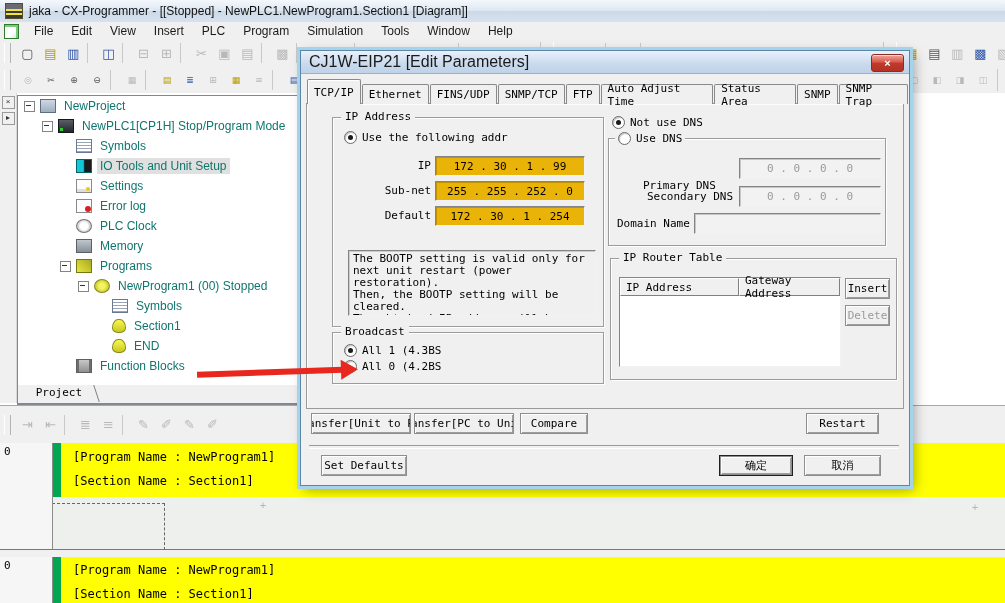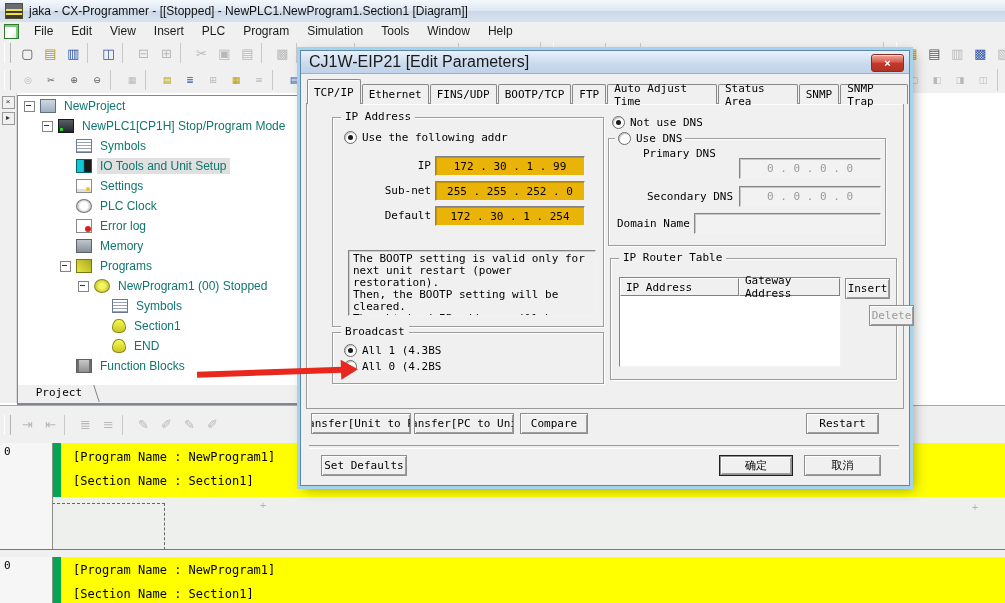--- a/index.html
+++ b/index.html
@@ -134,21 +134,21 @@
     display:flex;align-items:center;justify-content:center;color:#000;}
   .field[data-state="disabled"]{background:#f2f2f2;color:#9a9a9a;}
   .flabel{position:absolute;font-family:"DejaVu Sans Mono",monospace;font-size:11px;white-space:pre;}
   .notebox{position:absolute;background:#f0f0f0;border:1px solid;border-color:#848484 #f2f2f2 #f2f2f2 #848484;
     box-shadow:inset 1px 1px 0 rgba(0,0,0,.15);font-family:"DejaVu Sans Mono",monospace;font-size:11px;
     line-height:12px;padding:2px 4px;white-space:pre-line;overflow:hidden;}
   .btn{background:#f0f0f0;border:1px solid #8e8e8e;
     box-shadow:inset 1px 1px 0 #ffffff,inset -1px -1px 0 #9d9d9d;
     font-family:"DejaVu Sans Mono",monospace;font-size:11px;color:#000;
     display:flex;align-items:center;justify-content:center;position:absolute;white-space:nowrap;overflow:hidden;}
-  .btn[data-state="disabled"]{color:#9a9a9a;margin-left:24px;}
+  .btn[data-state="disabled"]{color:#9a9a9a;}
   .btn.default{border:1px solid #202020;box-shadow:inset 0 0 0 1px #8e8e8e,inset 2px 2px 0 #fff,inset -2px -2px 0 #9d9d9d;}
   .rtable{position:absolute;background:#fff;border:1px solid;border-color:#848484 #f2f2f2 #f2f2f2 #848484;display:flex;flex-direction:column;}
   .rthead{display:flex;height:18px;flex:none;}
   .rth{background:#f0f0f0;border:1px solid;border-color:#fff #808080 #808080 #fff;
     font-family:"DejaVu Sans Mono",monospace;font-size:11px;display:flex;align-items:center;padding-left:5px;}
   .hsep{position:absolute;left:8px;width:590px;height:2px;border-top:1px solid #9a9a9a;border-bottom:1px solid #fff;}
 
   
   .redarrow{position:absolute;left:197px;top:362px;width:162px;height:20px;z-index:40;transform:rotate(-2deg);}
   .arrow-tail{position:absolute;left:0;top:7px;width:146px;height:6px;background:#e8281e;}
@@ -319,28 +319,28 @@
         </div>
 
         <div class="tree-item" data-lvl="2">
           <span class="exp" data-exp="0"></span>
           <span class="ti" data-icon="settings-icon"></span>
           <span class="tlabel" data-state="">Settings</span>
         </div>
 
         <div class="tree-item" data-lvl="2">
           <span class="exp" data-exp="0"></span>
+          <span class="ti" data-icon="error-log-icon"></span>
+          <span class="tlabel" data-state="">Error log</span>
+        </div>
+
+        <div class="tree-item" data-lvl="2">
+          <span class="exp" data-exp="0"></span>
           <span class="ti" data-icon="clock-icon"></span>
           <span class="tlabel" data-state="">PLC Clock</span>
-        </div>
-
-        <div class="tree-item" data-lvl="2">
-          <span class="exp" data-exp="0"></span>
-          <span class="ti" data-icon="error-log-icon"></span>
-          <span class="tlabel" data-state="">Error log</span>
         </div>
 
         <div class="tree-item" data-lvl="2">
           <span class="exp" data-exp="0"></span>
           <span class="ti" data-icon="memory-icon"></span>
           <span class="tlabel" data-state="">Memory</span>
         </div>
 
         <div class="tree-item" data-lvl="2">
           <span class="exp" data-exp="1"></span>
@@ -441,21 +441,21 @@
     <div class="dtitle">
       <div class="dtitle-text">CJ1W-EIP21 [Edit Parameters]</div>
     </div>
     <div class="dclose">×</div>
 
     <div class="dtabs">
 
     <div class="dtab" data-state="active">TCP/IP</div>
         <div class="dtab" data-state="">Ethernet</div>
         <div class="dtab" data-state="">FINS/UDP</div>
-        <div class="dtab" data-state="">BOOTP/TCP</div>
+        <div class="dtab" data-state="">SNMP/TCP</div>
         <div class="dtab" data-state="">FTP</div>
         <div class="dtab" data-state="">Auto Adjust Time</div>
         <div class="dtab" data-state="">Status Area</div>
         <div class="dtab" data-state="">SNMP</div>
         <div class="dtab" data-state="">SNMP Trap</div>
       </div>
 
     <div class="dpage">
 
       <div class="grp" style="left:25px;top:13px;width:270px;height:208px">
@@ -507,21 +507,21 @@
 
       <div class="radio-line" style="left:305px;top:12px">
         <span class="radio" data-checked="true"></span>
         <span>Not use DNS</span>
       </div>
       <div class="grp" style="left:301px;top:34px;width:276px;height:106px">
         <div class="radio-line" style="left:6px;top:-7px;background:#f0f0f0;padding:0 3px">
           <span class="radio" data-checked="false"></span>
           <span>Use DNS</span>
         </div>
-        <span class="flabel" style="left:34px;top:8px">Primary DNS</span>
+        <span class="flabel" style="left:34px;top:40px">Primary DNS</span>
         <span class="field" data-state="disabled" style="left:130px;top:19px;width:140px;height:19px">0 .  0 .  0 .  0</span>
         <span class="flabel" style="left:38px;top:51px">Secondary DNS</span>
         <span class="field" data-state="disabled" style="left:130px;top:47px;width:140px;height:19px">0 .  0 .  0 .  0</span>
         <span class="flabel" style="left:8px;top:78px">Domain Name</span>
         <span class="field" data-state="disabled" style="left:85px;top:74px;width:185px;height:19px"></span>
       </div>
 
       <div class="grp" style="left:303px;top:154px;width:285px;height:120px">
         <div class="legend">IP Router Table</div>
         <div class="rtable" style="left:8px;top:18px;width:220px;height:88px">

